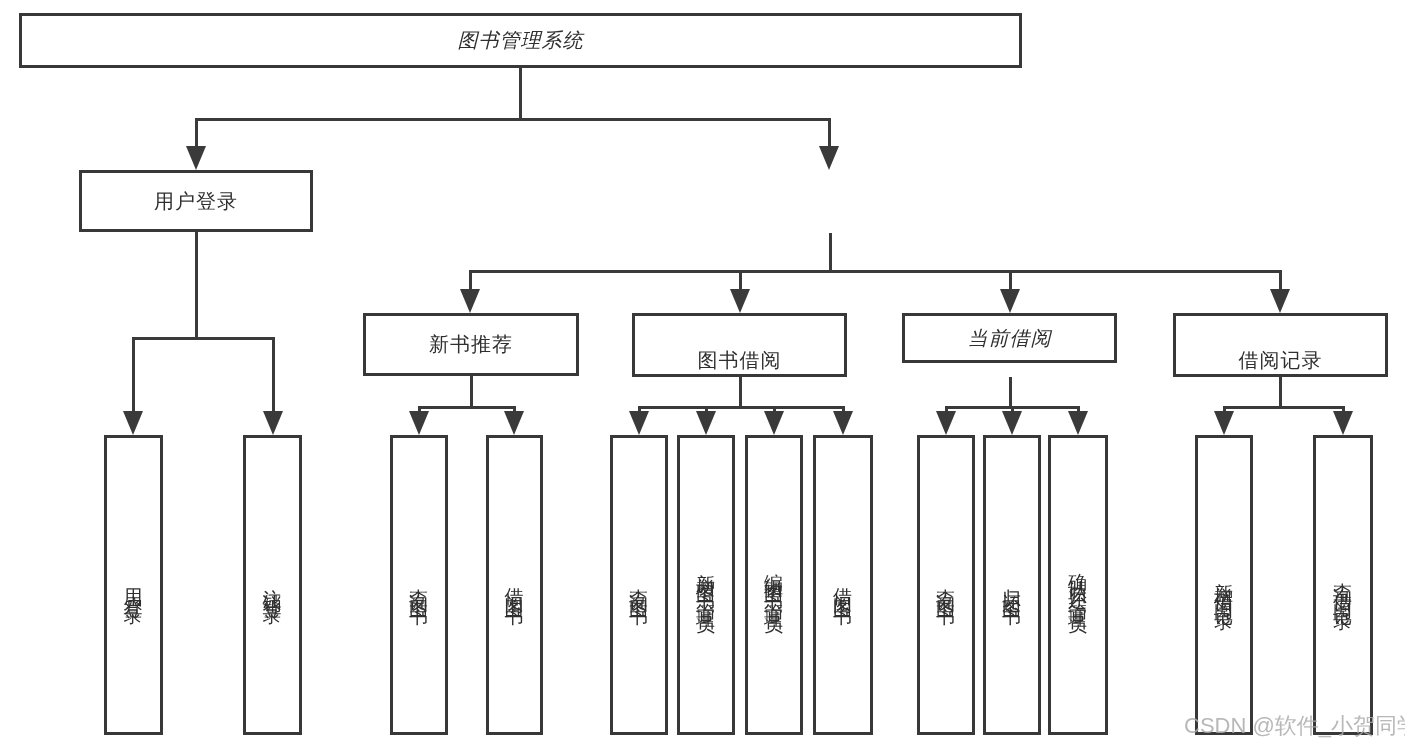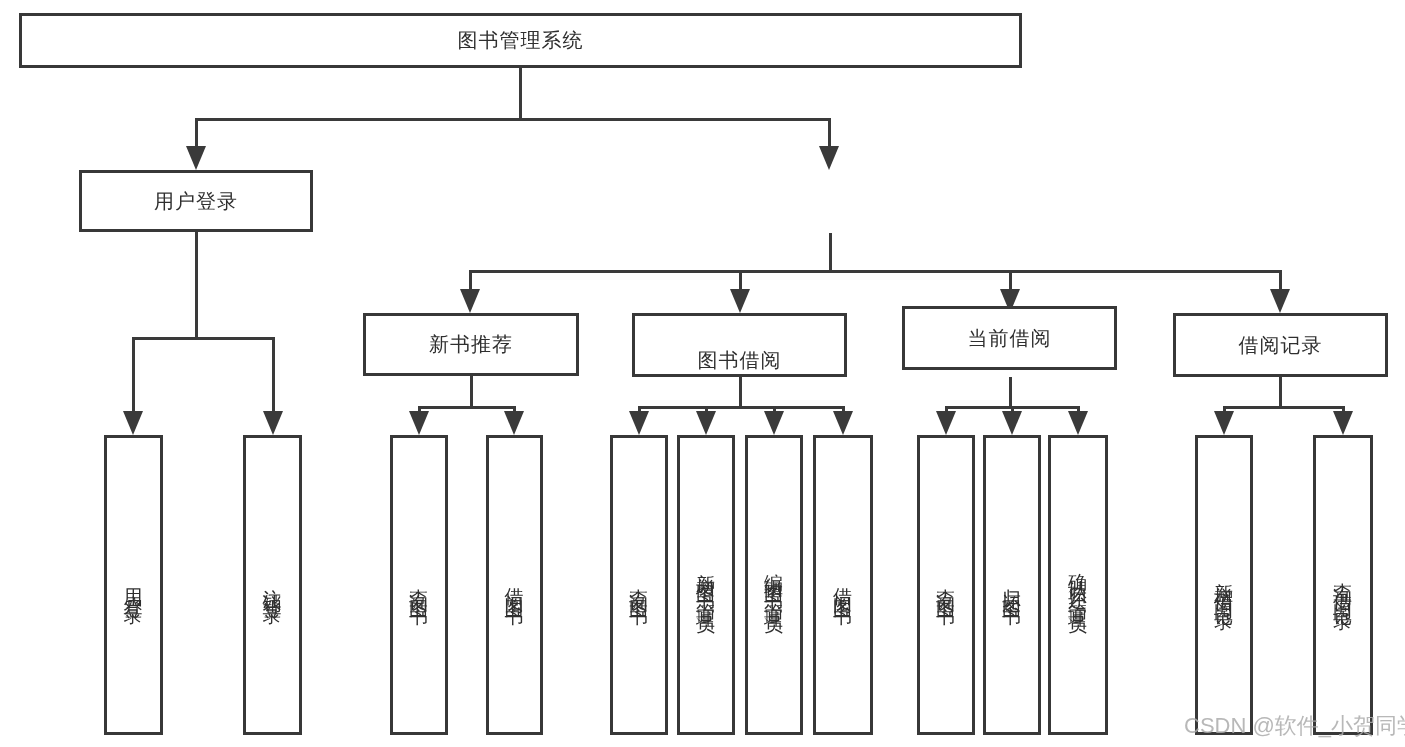--- a/index.html
+++ b/index.html
@@ -72,21 +72,21 @@
     color: rgba(172, 172, 172, 0.85);
     white-space: nowrap;
     z-index: 5;
   }
 </style>
 </head>
 <body>
 
 <div class="canvas">
 
-  <div class="node" style="left:19px; top:13px; width:1003px; height:55px;">
+  <div class="node" style="left:19px; top:13px; width:1003px; height:55px;font-style:italic;">
     <span class="lbl">图书管理系统</span>
   </div>
 
   <div class="vl" style="left:519px; top:68px; height:53px;"></div>
   <div class="hl" style="left:195px; top:118px; width:636px;"></div>
   <div class="vl" style="left:195px; top:118px; height:32px;"></div>
   <div class="ar" style="left:186px; top:146px;"></div>
   <div class="vl" style="left:828px; top:118px; height:32px;"></div>
   <div class="ar" style="left:819px; top:146px;"></div>
 
@@ -111,24 +111,24 @@
   <div class="ar" style="left:1000px; top:289px;"></div>
   <div class="vl" style="left:1279px; top:270px; height:25px;"></div>
   <div class="ar" style="left:1270px; top:289px;"></div>
 
   <div class="node" style="left:363px; top:313px; width:216px; height:63px;">
     <span class="lbl">新书推荐</span>
   </div>
   <div class="node" style="left:632px; top:313px; width:215px; height:64px;align-items:flex-end;">
     <span class="lbl">图书借阅</span>
   </div>
-  <div class="node" style="left:902px; top:306px; width:215px; height:64px;">
+  <div class="node" style="left:902px; top:313px; width:215px; height:50px;font-style:italic;">
     <span class="lbl">当前借阅</span>
   </div>
-  <div class="node" style="left:1173px; top:313px; width:215px; height:64px;">
+  <div class="node" style="left:1173px; top:313px; width:215px; height:64px;align-items:flex-end;">
     <span class="lbl">借阅记录</span>
   </div>
 
   <div class="vl" style="left:470px; top:376px; height:32px;"></div>
   <div class="hl" style="left:418px; top:406px; width:98px;"></div>
   <div class="vl" style="left:418px; top:406px; height:12px;"></div>
   <div class="ar" style="left:409px; top:411px;"></div>
   <div class="vl" style="left:513px; top:406px; height:12px;"></div>
   <div class="ar" style="left:504px; top:411px;"></div>
 

